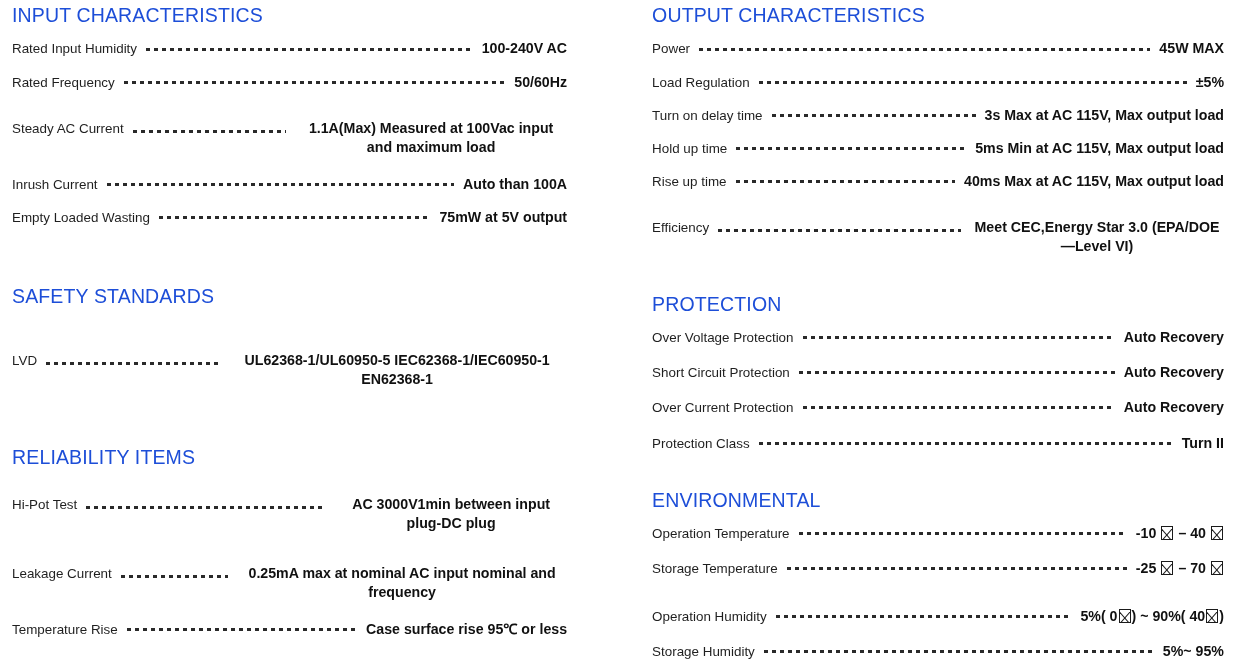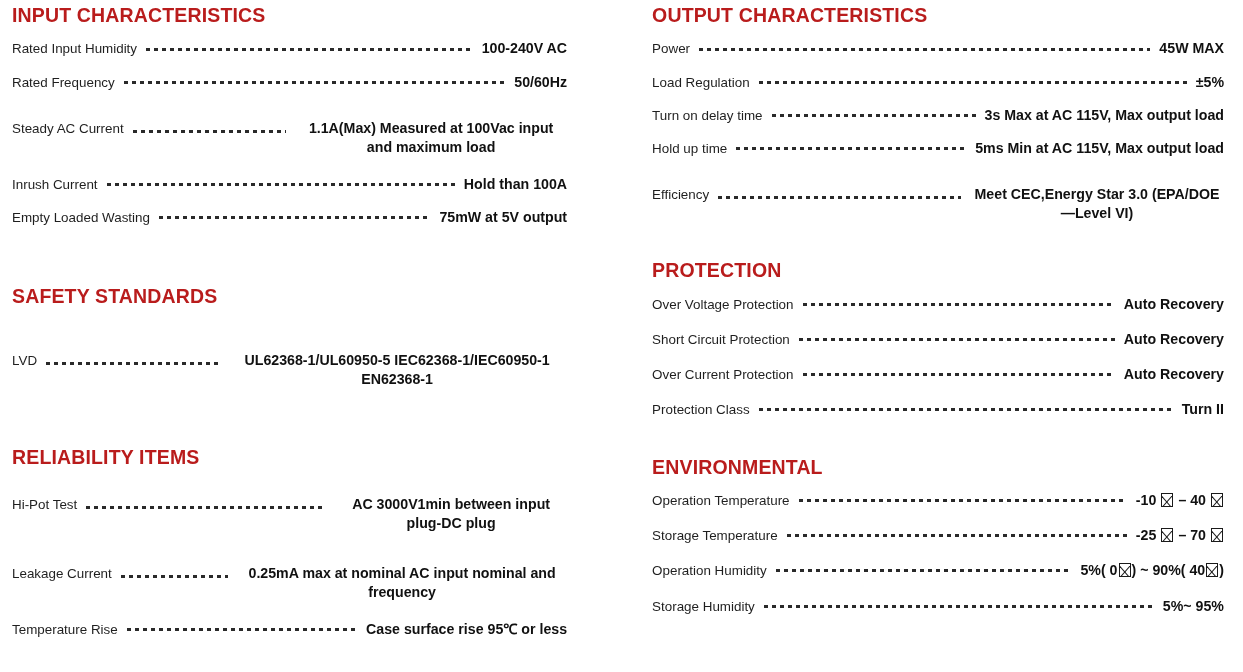--- a/index.html
+++ b/index.html
@@ -28,23 +28,23 @@
   }
   .column-left  { width: 610px; padding-right: 49px; }
   .column-right { width: 614px; padding-left: 36px; }
 
   .section {
     margin-bottom: 2px;
   }
 
   .section-title {
     font-size: 19.5px;
-    font-weight: bold;
+    font-weight: normal;
     letter-spacing: 0.15px;
-    color: #b91c1c;
+    color: #1d4ed8;
     margin: 0 0 13px 0;
     line-height: 1.15;
   }
 
   .spec-row {
     display: flex;
     align-items: baseline;
     width: 100%;
     margin-bottom: 14px;
   }
@@ -137,21 +137,21 @@
 
       <div class="spec-row wrap tall">
         <span class="spec-label">Steady AC Current</span>
         <span class="spec-leader"></span>
         <span class="spec-value" style="max-width:272px">1.1A(Max) Measured at 100Vac input and maximum load</span>
       </div>
 
       <div class="spec-row nowrap">
         <span class="spec-label">Inrush Current</span>
         <span class="spec-leader"></span>
-        <span class="spec-value">Hold than 100A</span>
+        <span class="spec-value">Auto than 100A</span>
       </div>
 
       <div class="spec-row nowrap">
         <span class="spec-label">Empty Loaded Wasting</span>
         <span class="spec-leader"></span>
         <span class="spec-value">75mW at 5V output</span>
       </div>
     </div>
 
     <div class="section" style="margin-top:58px">
@@ -211,20 +211,25 @@
         <span class="spec-leader"></span>
         <span class="spec-value">3s Max at AC 115V, Max output load</span>
       </div>
 
       <div class="spec-row nowrap">
         <span class="spec-label">Hold up time</span>
         <span class="spec-leader"></span>
         <span class="spec-value">5ms Min at AC 115V, Max output load</span>
       </div>
 
+      <div class="spec-row nowrap">
+        <span class="spec-label">Rise up time</span>
+        <span class="spec-leader"></span>
+        <span class="spec-value">40ms Max at AC 115V, Max output load</span>
+      </div>
 
       <div class="spec-row wrap tall">
         <span class="spec-label">Efficiency</span>
         <span class="spec-leader"></span>
         <span class="spec-value" style="max-width:254px">Meet CEC,Energy Star 3.0 (EPA/DOE—Level VI)</span>
       </div>
     </div>
 
     <div class="section" style="margin-top:36px">
       <div class="section-title">PROTECTION</div>
@@ -256,21 +261,21 @@
 
     <div class="section" style="margin-top:36px">
       <div class="section-title">ENVIRONMENTAL</div>
 
       <div class="spec-row nowrap" style="margin-bottom:16px">
         <span class="spec-label">Operation Temperature</span>
         <span class="spec-leader"></span>
         <span class="spec-value"><span>-10</span><span class="sp"></span><span class="tofu"></span><span class="sp"></span><span>– 40</span><span class="sp"></span><span class="tofu"></span></span>
       </div>
 
-      <div class="spec-row nowrap" style="margin-bottom:16px">
+      <div class="spec-row nowrap" style="margin-bottom:28px">
         <span class="spec-label">Storage Temperature</span>
         <span class="spec-leader"></span>
         <span class="spec-value"><span>-25</span><span class="sp"></span><span class="tofu"></span><span class="sp"></span><span>– 70</span><span class="sp"></span><span class="tofu"></span></span>
       </div>
 
       <div class="spec-row nowrap" style="margin-bottom:16px">
         <span class="spec-label">Operation Humidity</span>
         <span class="spec-leader"></span>
         <span class="spec-value"><span>5%( 0</span><span class="tofu"></span><span>) ~ 90%( 40</span><span class="tofu"></span><span>)</span></span>
       </div>

